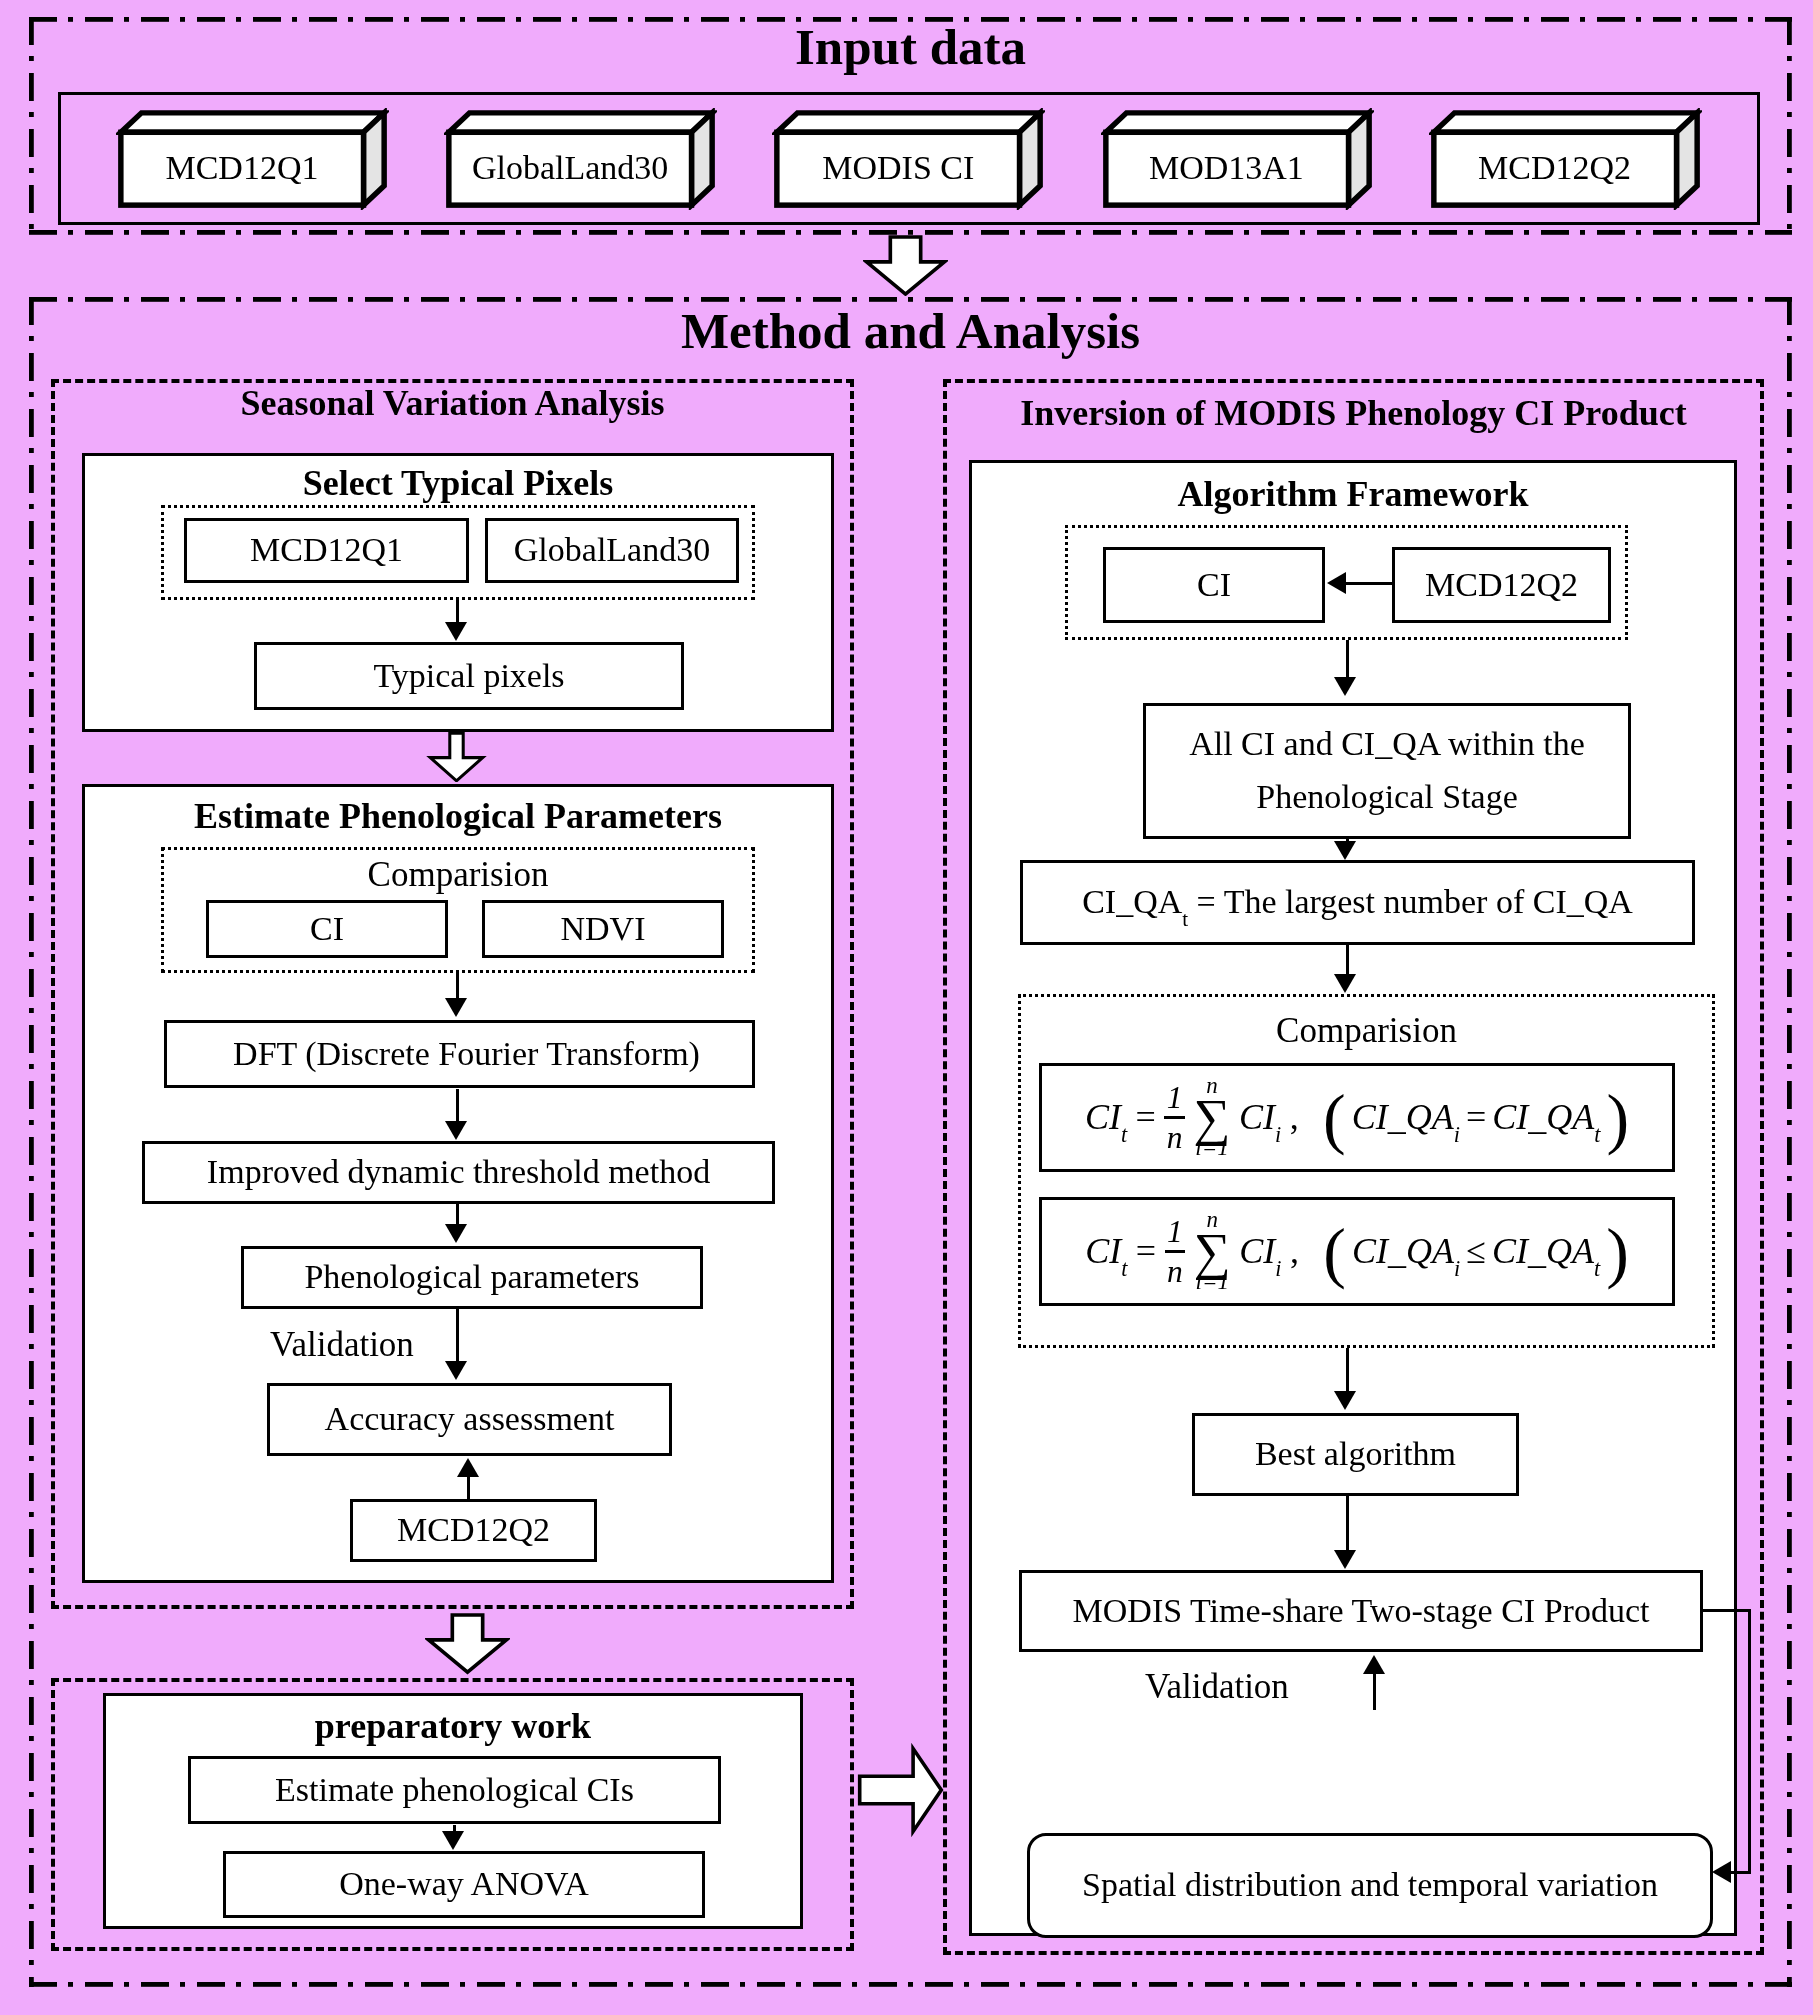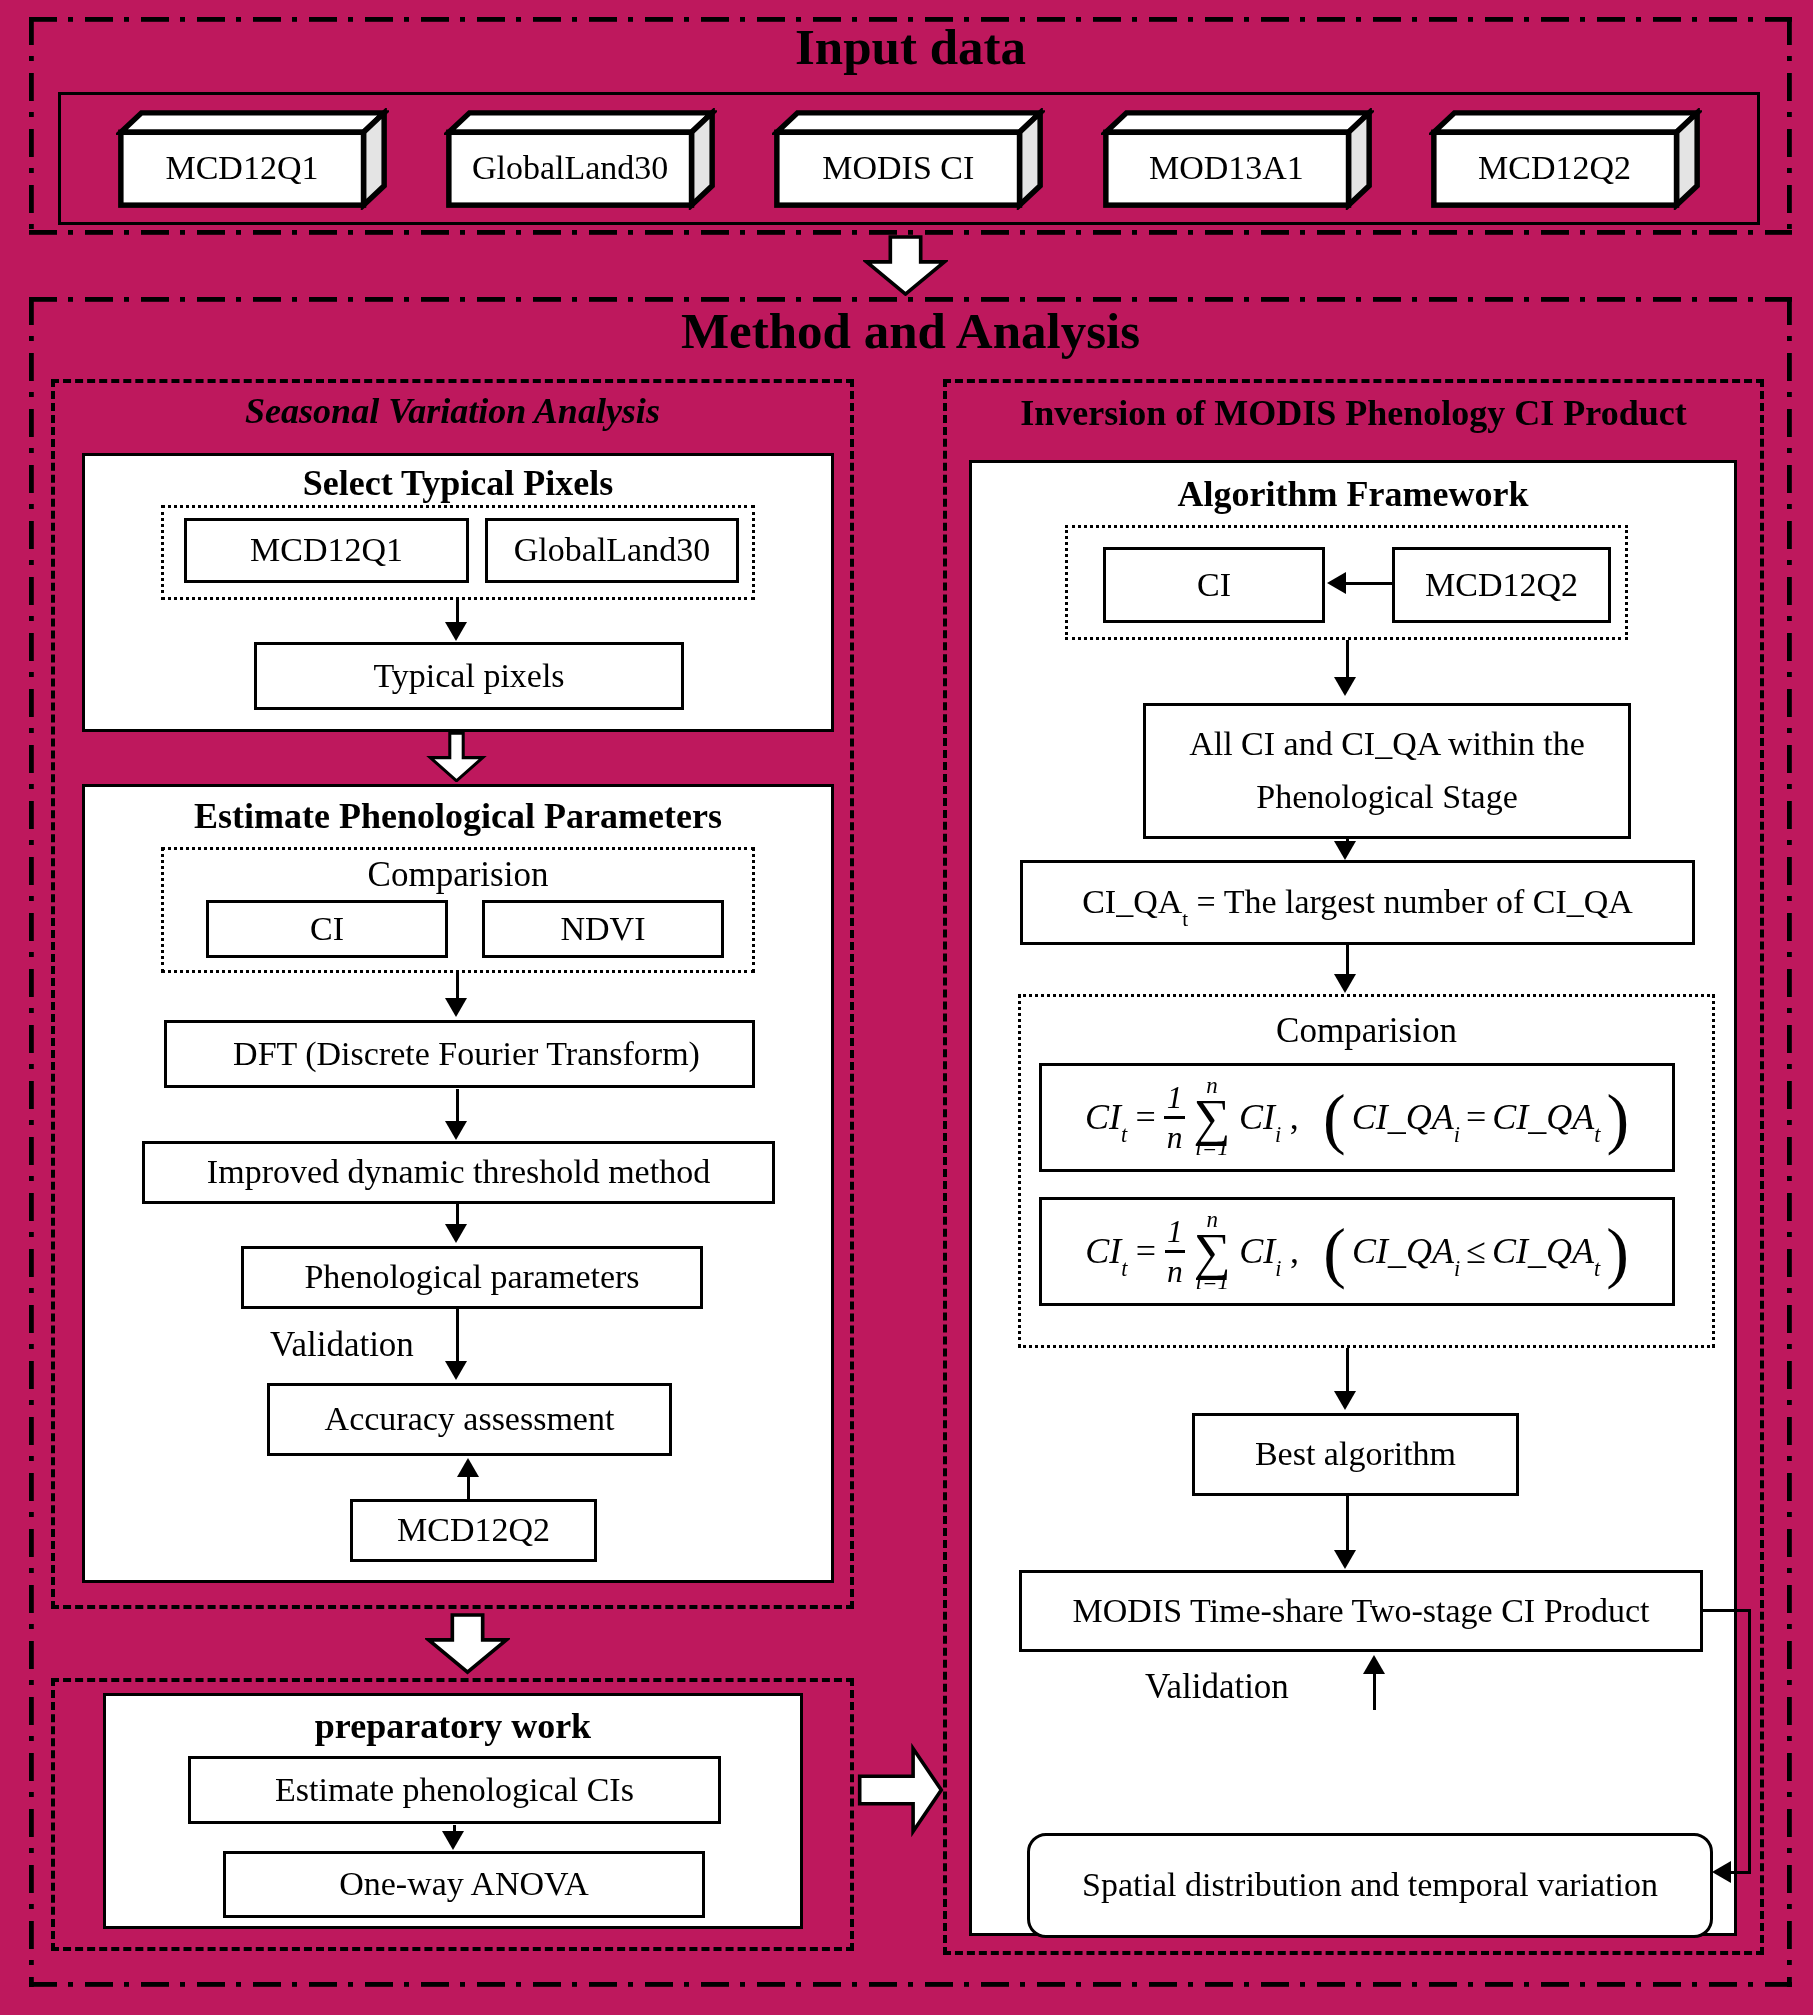--- a/index.html
+++ b/index.html
@@ -1,17 +1,17 @@
 <!DOCTYPE html>
 <html style="font-size:9.7px"><head>
 <meta charset="utf-8">
 <title>Flowchart</title>
 <style>
   html,body{margin:0;padding:0;background:#fff;}
-  #canvas{position:relative;width:1814px;height:2015px;background:#be185d;
+  #canvas{position:relative;width:1814px;height:2015px;background:#f0abfc;
           font-family:"Liberation Serif",serif;color:#000;overflow:hidden;}
   
   .ddot{position:absolute;box-sizing:border-box;background:
     repeating-linear-gradient(90deg,#000 0 28px,transparent 28px 39px,#000 39px 44px,transparent 44px 56px) top left/100% 4.8px no-repeat,
     repeating-linear-gradient(90deg,#000 0 28px,transparent 28px 39px,#000 39px 44px,transparent 44px 56px) bottom left/100% 4.8px no-repeat,
     repeating-linear-gradient(180deg,#000 0 28px,transparent 28px 39px,#000 39px 44px,transparent 44px 56px) top left/4.8px 100% no-repeat,
     repeating-linear-gradient(180deg,#000 0 28px,transparent 28px 39px,#000 39px 44px,transparent 44px 56px) top right/4.8px 100% no-repeat;}
   .dashed{position:absolute;box-sizing:border-box;border:4.2px dashed #000;}
   .dotted{position:absolute;box-sizing:border-box;border:3px dotted #000;}
   .solidbx{position:absolute;box-sizing:border-box;border:3.6px solid #000;background:#fff;}
@@ -111,21 +111,21 @@
   <div class="blk" style="left:863px;top:235px;width:85px;height:61px;">
     <svg viewBox="0 0 140 100">
         <polygon points="45,3 95,3 95,44 134,44 70,97 6,44 45,44"></polygon>
       </svg>
   </div>
 
   <div class="ddot" style="left:29px;top:297px;width:1763px;height:1690px;"></div>
   <div class="t1" style="left:29px;top:306px;width:1763px;">Method and Analysis</div>
 
   <div class="dashed" style="left:51px;top:379px;width:803px;height:1230px;"></div>
-  <div class="t2" style="left:51px;top:393px;width:803px;font-style:italic;">Seasonal Variation Analysis</div>
+  <div class="t2" style="left:51px;top:385px;width:803px;">Seasonal Variation Analysis</div>
 
   <div class="solidbx" style="left:82px;top:453px;width:752px;height:279px;"></div>
   <div class="t2" style="left:82px;top:465px;width:752px;">Select Typical Pixels</div>
   <div class="dotted" style="left:161px;top:505px;width:594px;height:95px;"></div>
   <div class="bx" style="left:184px;top:518px;width:285px;height:65px;">
       <span>MCD12Q1</span>
     </div>
   <div class="bx" style="left:485px;top:518px;width:254px;height:65px;">
       <span>GlobalLand30</span>
     </div>

